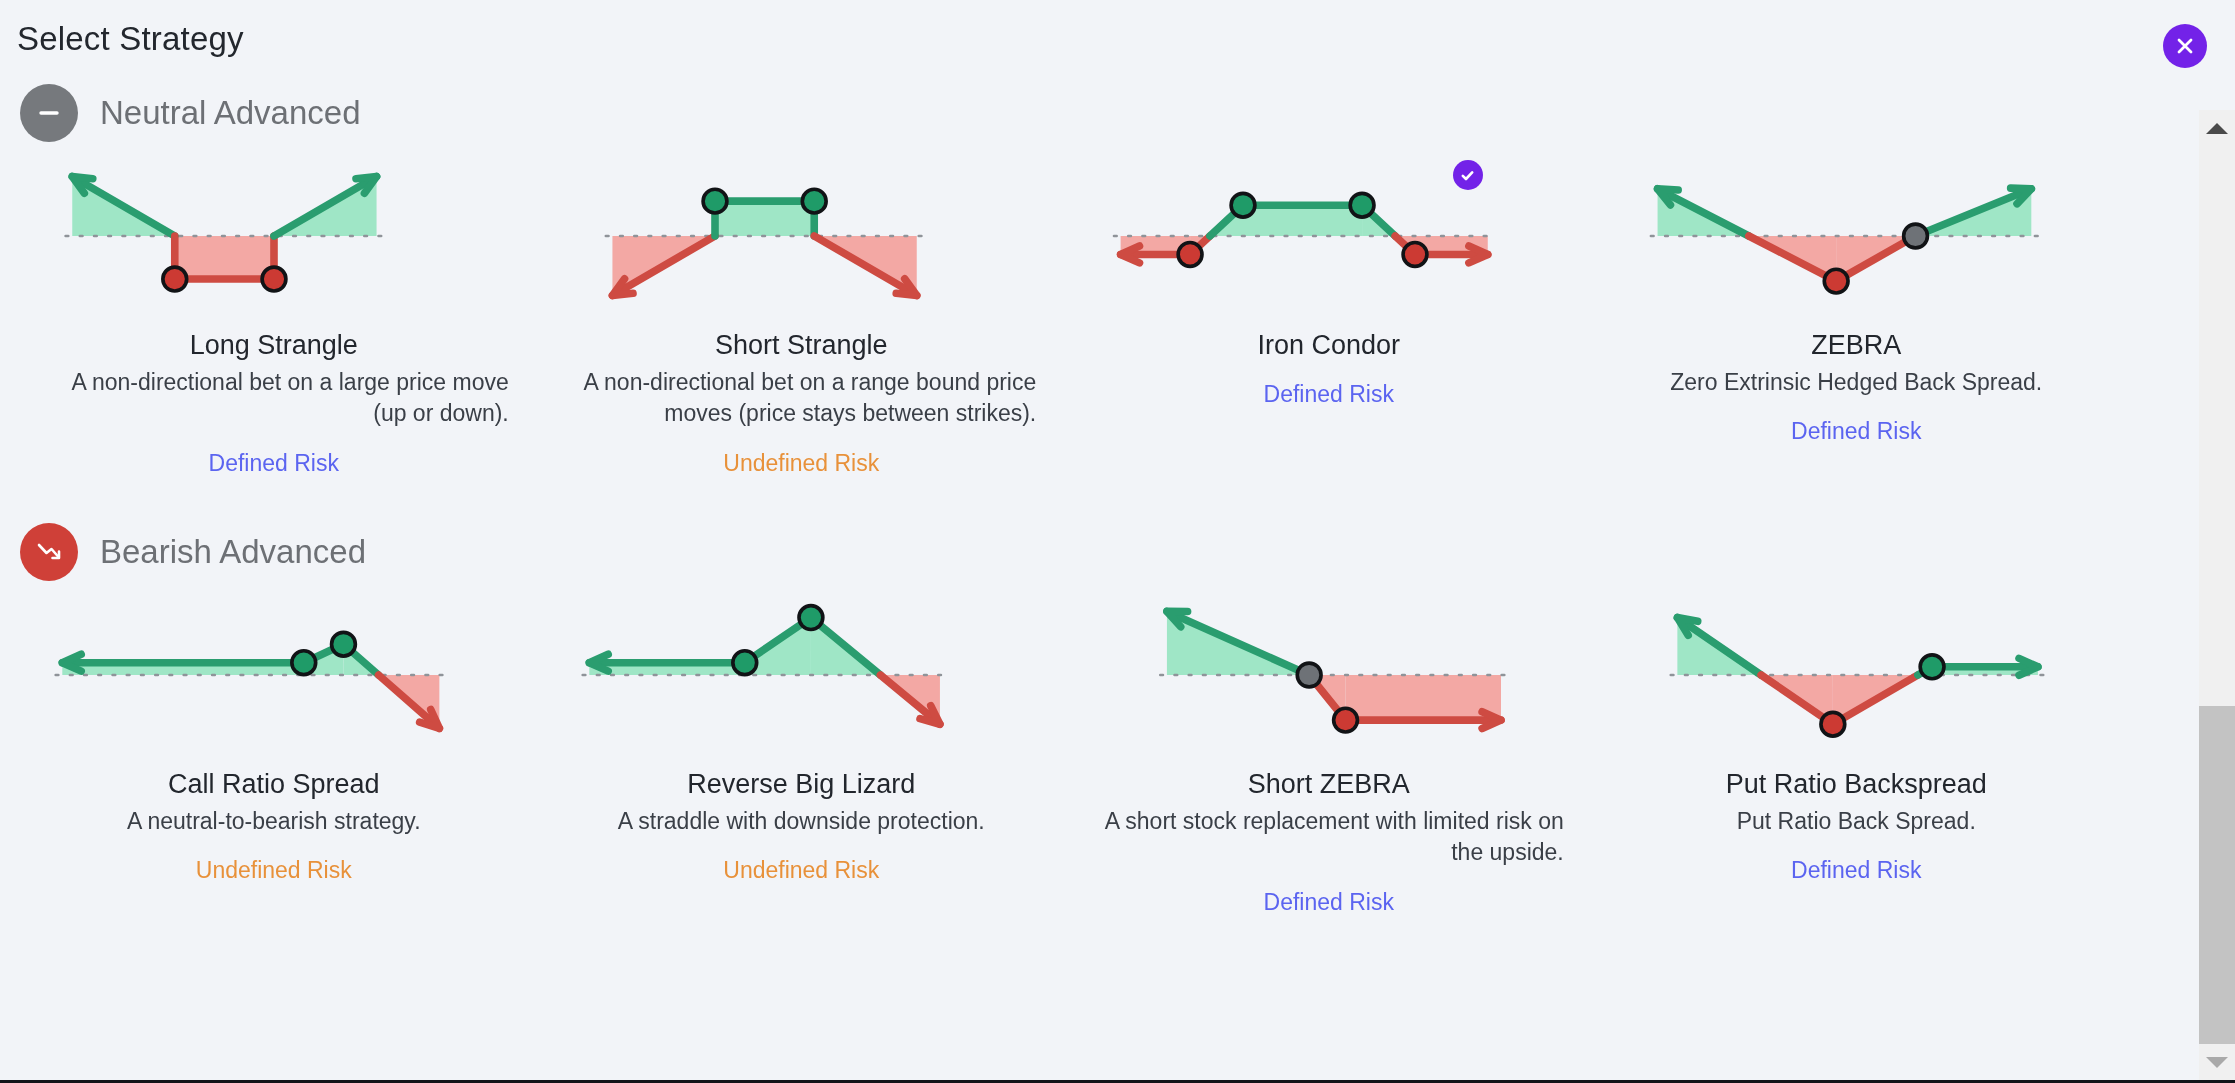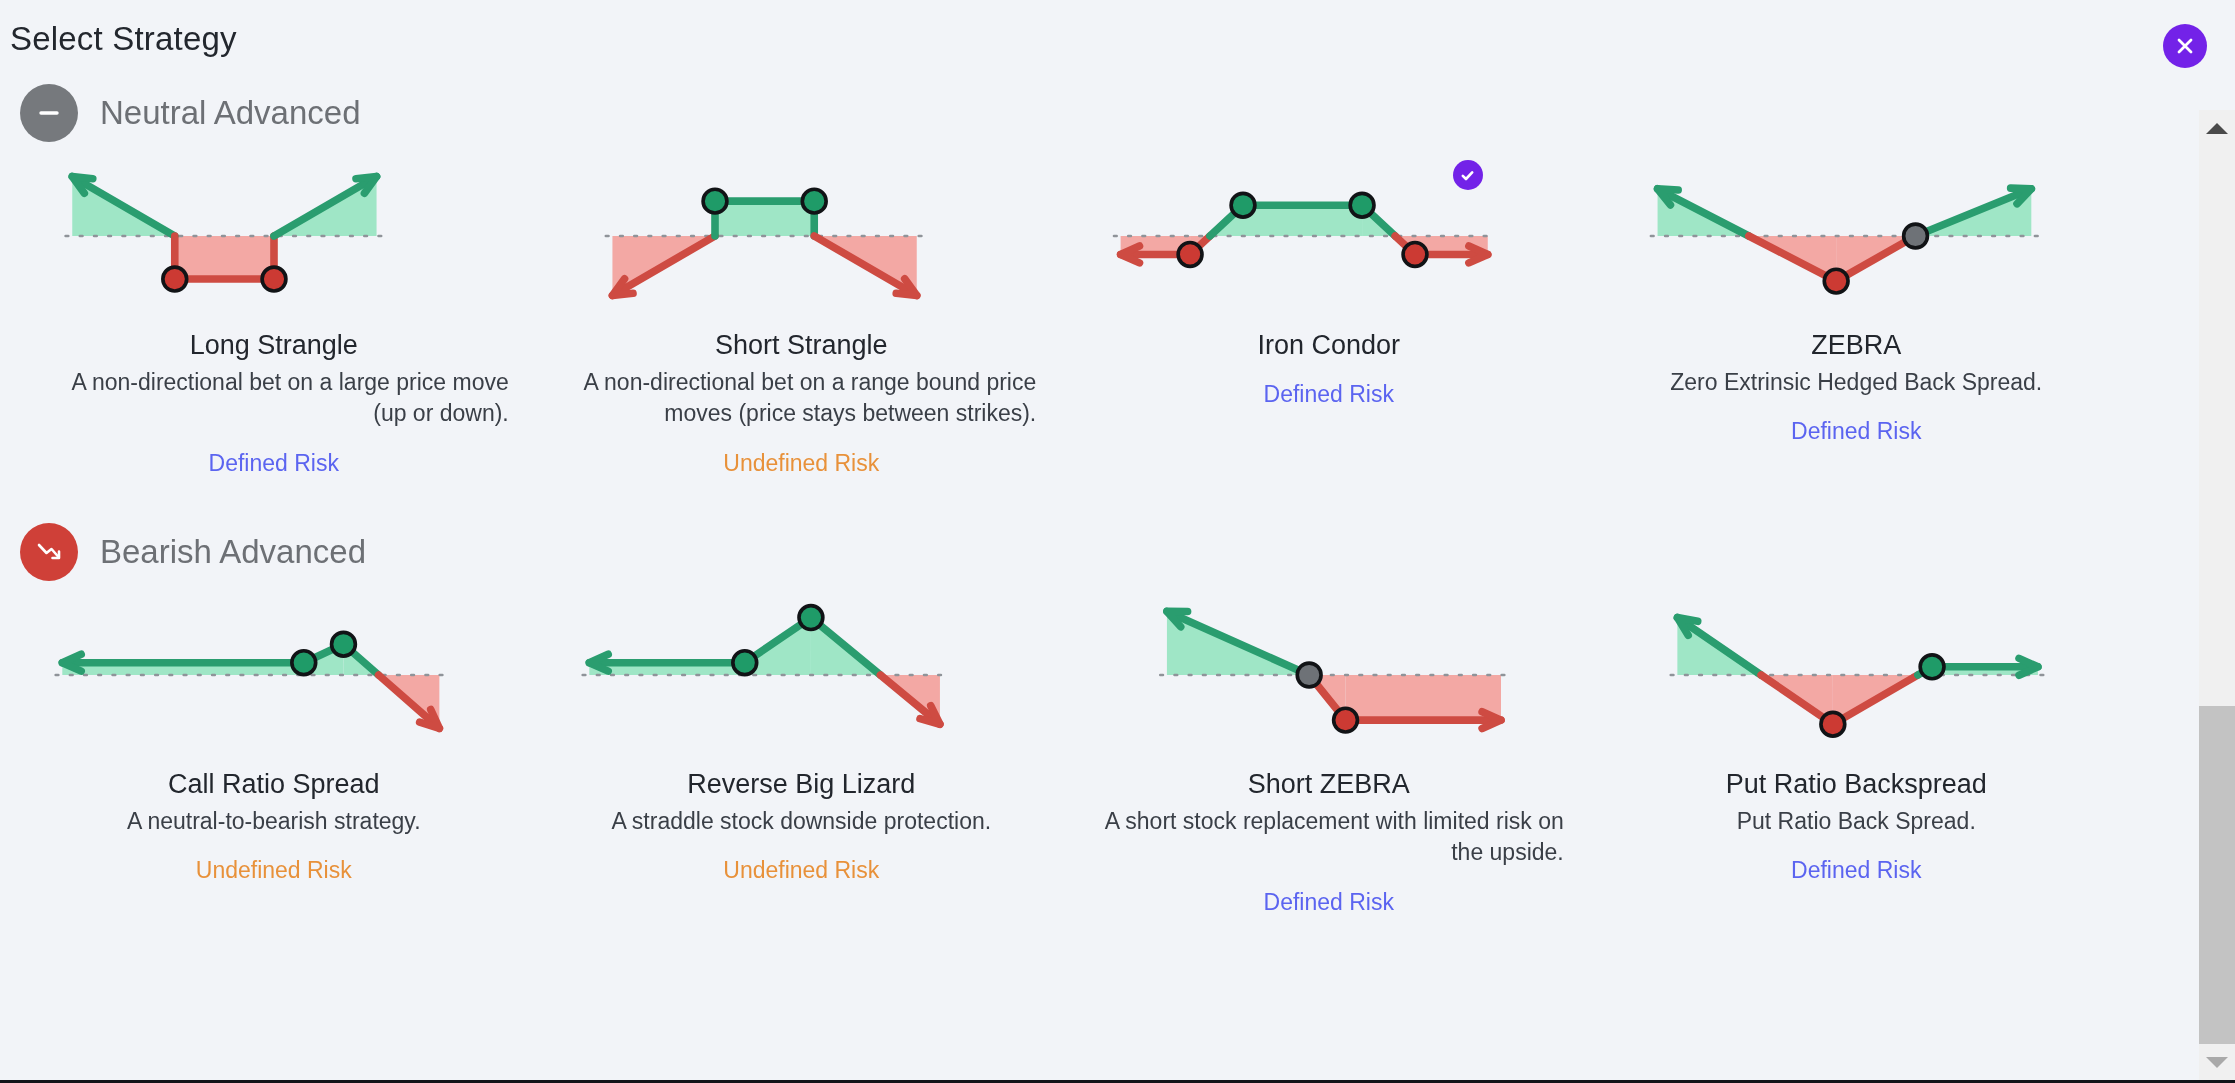--- a/index.html
+++ b/index.html
@@ -14,21 +14,21 @@
     font-family: "Liberation Sans", sans-serif;
     color: #2b2f36;
     position: relative;
     border-bottom: 3px solid #111318;
     box-sizing: border-box;
   }
 
   
   .modal-title {
     position: absolute;
-    left: 10px;
+    left: 17px;
     top: 20px;
     font-size: 33px;
     font-weight: 400;
     color: #23272e;
     letter-spacing: .2px;
     white-space: nowrap;
   }
   .close-button {
     position: absolute;
     right: 28px;
@@ -373,21 +373,21 @@
                 <line x1="96" y1="62.56" x2="136" y2="35.28" stroke="#2a9d6f" stroke-width="4.6" stroke-linecap="round" stroke-linejoin="round"></line>
                 <line x1="136" y1="35.28" x2="178" y2="70" stroke="#2a9d6f" stroke-width="4.6" stroke-linecap="round" stroke-linejoin="round"></line>
                 <line x1="178" y1="70" x2="214" y2="99.75999999999999" stroke="#ce4b42" stroke-width="4.6" stroke-linecap="round" stroke-linejoin="round"></line>
                 <path d="M13.413611753903853 57.46299433675537 L2 62.56 L13.413611753903854 67.65700566324463" fill="none" stroke="#2a9d6f" stroke-width="4.6" stroke-linecap="round" stroke-linejoin="round"></path>
                 <path d="M201.95550463124783 96.41632966455907 L214 99.75999999999999 L208.45058819607686 88.55937373936266" fill="none" stroke="#ce4b42" stroke-width="4.6" stroke-linecap="round" stroke-linejoin="round"></path>
                 <circle cx="96" cy="62.56" r="7.2" fill="#1f9b68" stroke="#111316" stroke-width="2.2"></circle>
                 <circle cx="136" cy="35.28" r="7.2" fill="#1f9b68" stroke="#111316" stroke-width="2.2"></circle>
               </svg>
             </div>
             <div class="strategy-name">Reverse Big Lizard</div>
-            <div class="strategy-desc">A straddle stock downside protection.</div>
+            <div class="strategy-desc">A straddle with downside protection.</div>
             <div class="risk-tag undefined">Undefined Risk</div>
           </div>
           <div class="strategy-card">
             <div class="chart-wrap">
               <svg viewBox="0 0 260 140" width="430" height="232">
                 <polygon points="32,31.560000000000002 118,70 118,70 32,70" fill="#9fe6c6"></polygon>
                 <polygon points="118,70 140,97.28 140,70 118,70" fill="#f3a8a4"></polygon>
                 <polygon points="140,97.28 234,97.28 234,70 140,70" fill="#f3a8a4"></polygon>
                 <line x1="28" y1="70" x2="238" y2="70" stroke="#8f9399" stroke-width="1.6" stroke-dasharray="1.6 7" stroke-linecap="round"></line>
                 <line x1="32" y1="31.560000000000002" x2="118" y2="70" stroke="#2a9d6f" stroke-width="4.6" stroke-linecap="round" stroke-linejoin="round"></line>

